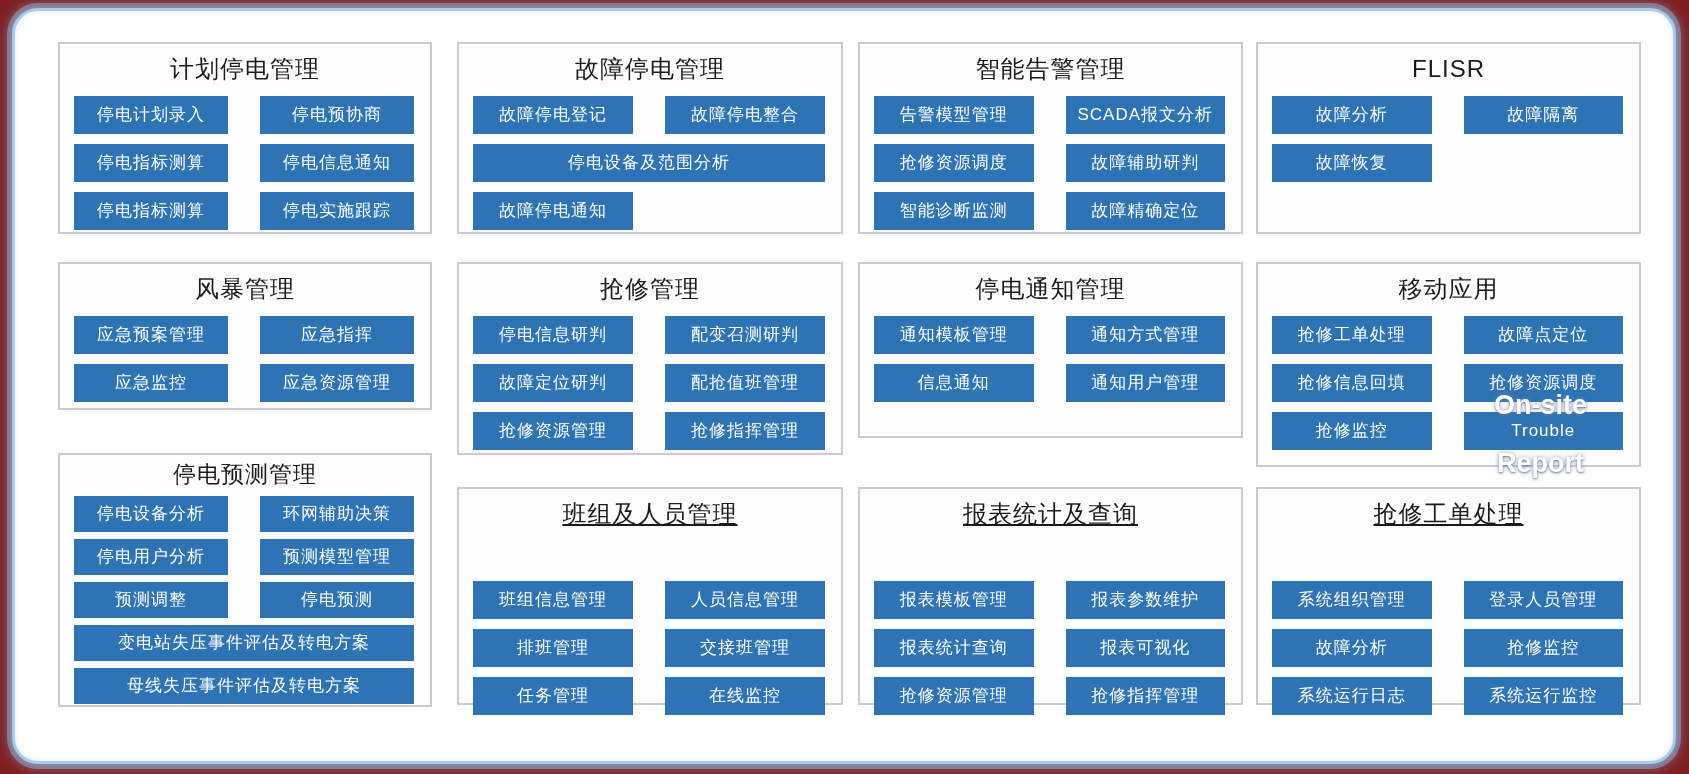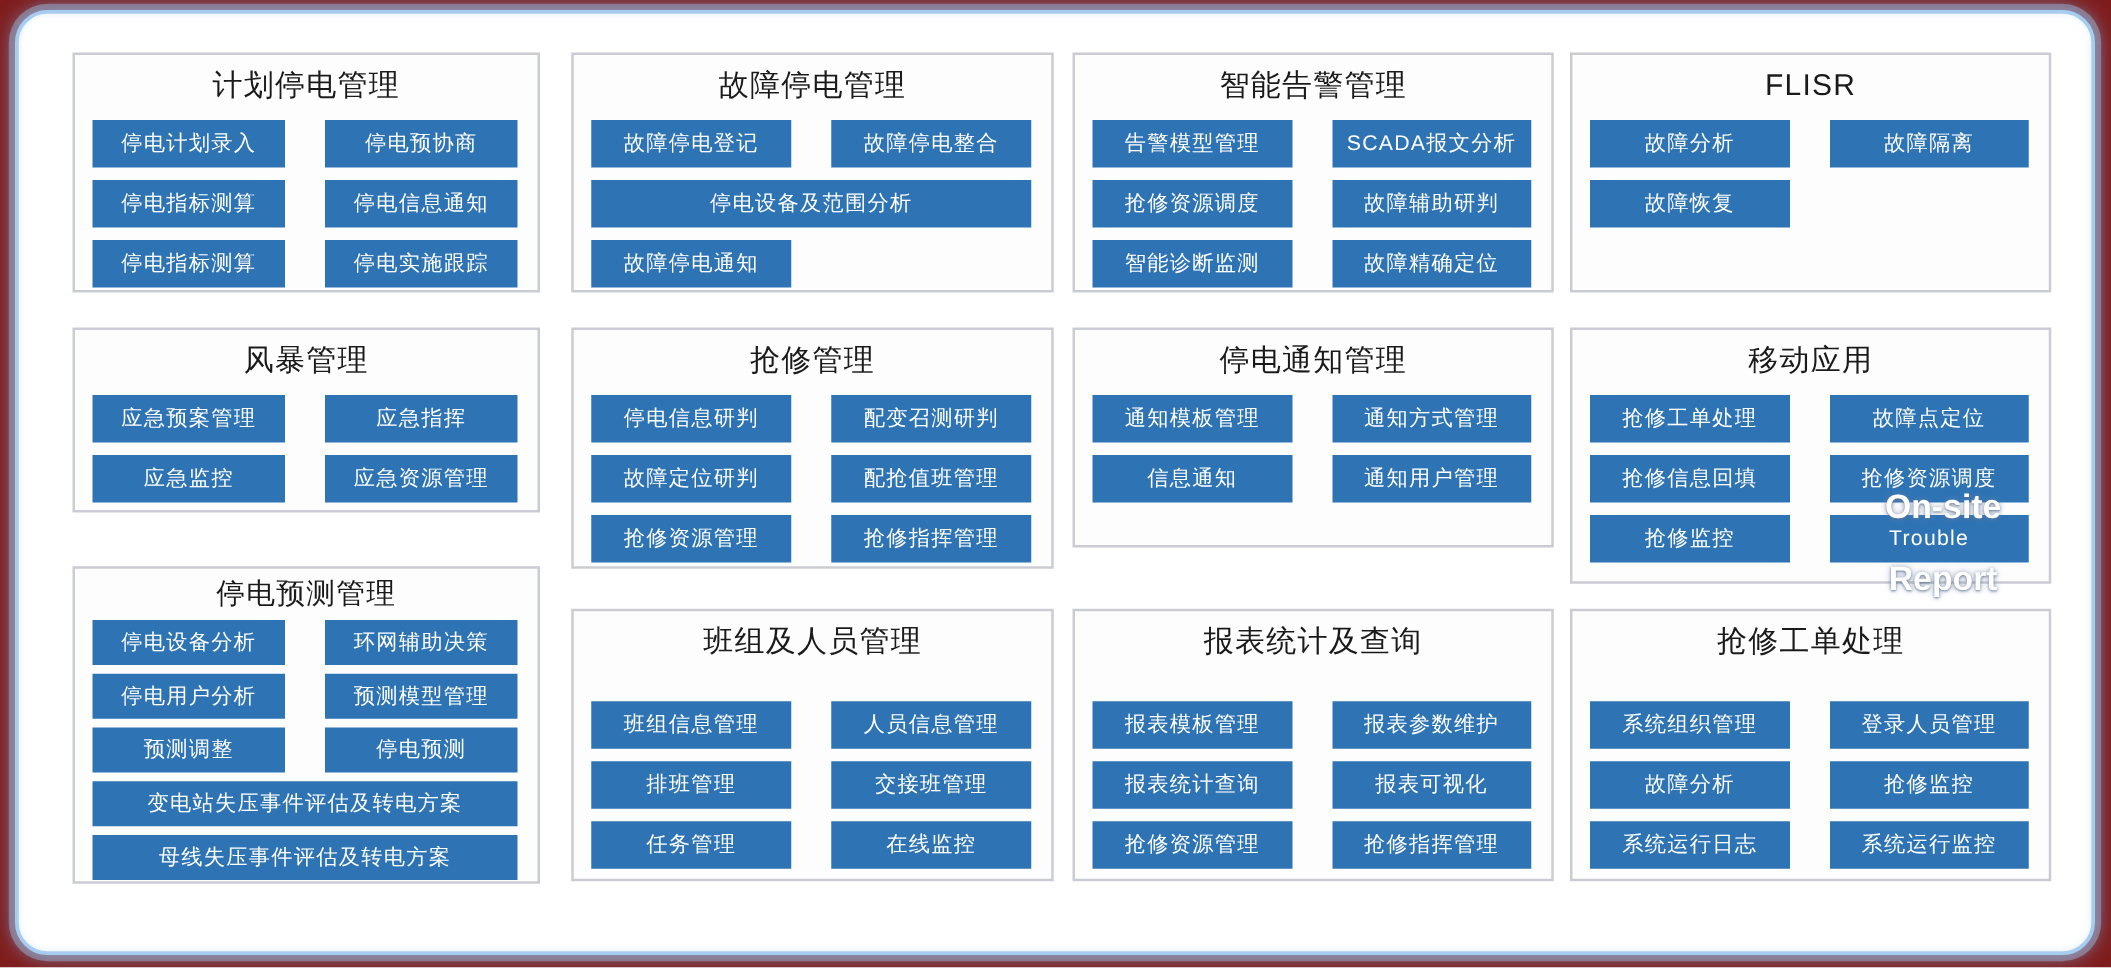--- a/index.html
+++ b/index.html
@@ -43,28 +43,28 @@
   .p4{left:1256px;top:42px;width:385px;height:192px}
   .p5{left:58px;top:262px;width:374px;height:148px}
   .p6{left:457px;top:262px;width:386px;height:193px}
   .p7{left:858px;top:262px;width:385px;height:176px}
   .p8{left:1256px;top:262px;width:385px;height:205px}
   .p9{left:58px;top:453px;width:374px;height:254px}
   .p10{left:457px;top:487px;width:386px;height:218px}
   .p11{left:858px;top:487px;width:385px;height:218px}
   .p12{left:1256px;top:487px;width:385px;height:218px}
   
-  .gap .panel-title{margin-bottom:32px;}
+  .gap .panel-title{margin-bottom:52px;text-decoration:underline;}
   .tight .panel-title{margin:6px 6px 7px;font-size:23px;text-align:center;}
   .tight .btn-grid{row-gap:7px;font-family:Liberation Serif, serif;}
   .tight .btn{height:36px;}
   .watermark{
     position:absolute;color:#ffffff;font-weight:600;font-size:27px;
     text-shadow:0 1px 2px rgba(90,110,140,.85), 0 0 5px rgba(120,140,170,.65);
-    z-index:5;letter-spacing:0;margin-left:14px;
+    z-index:5;letter-spacing:0;
   }
   .wm-onsite{left:1494px;top:390px;}
   .wm-report{left:1497px;top:448px;}
 </style>
 </head>
 <body>
 
 <div class="canvas">
   <div class="frame"></div>
 

